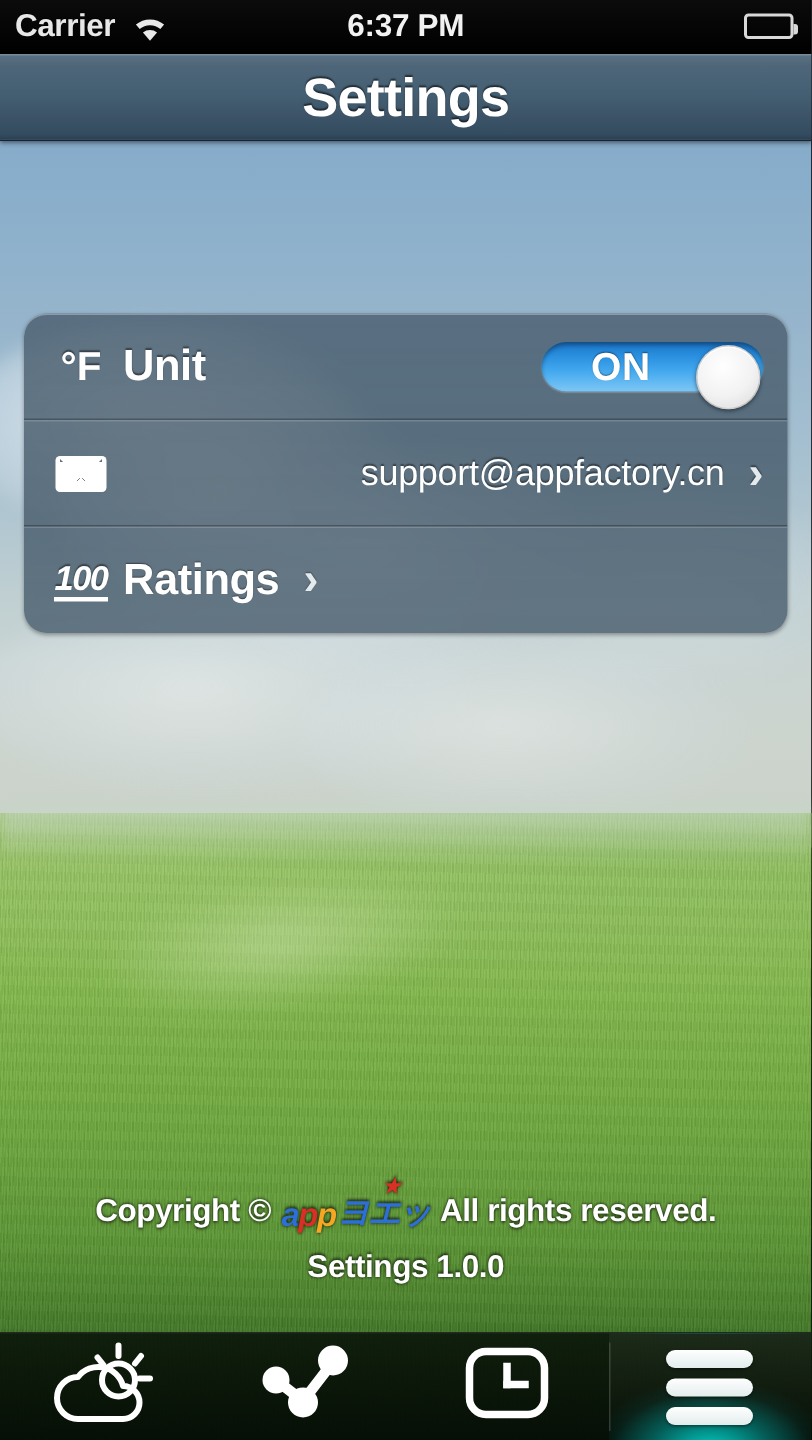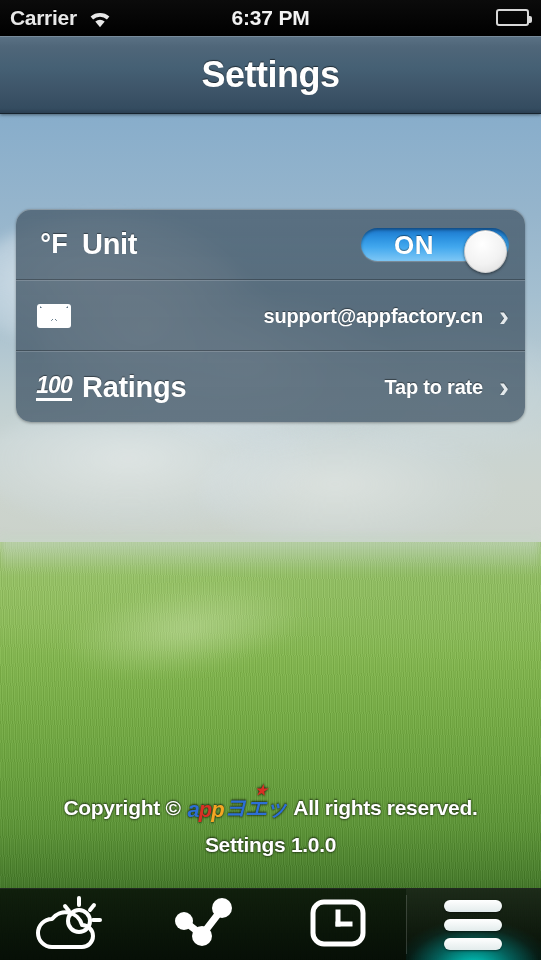--- a/index.html
+++ b/index.html
@@ -80,21 +80,21 @@
     padding:2px;
   }
   .battery .fill { width:100%; height:100%; background:#d8d8d8; border-radius:1px; }
   .battery .cap {
     position:absolute; right:-5px; top:5px; width:3px; height:7px;
     background:#d8d8d8; border-radius:0 2px 2px 0;
   }
 
   
   .navbar {
-    position:absolute; left:0; right:0; top:36px; height:78px; z-index:18;
+    position:absolute; left:0; right:0; top:36px; height:58px; z-index:18;
     background:linear-gradient(180deg,#5b7285 0%, #4f6679 14%, #456074 42%, #3d5468 72%, #344c60 94%, #2b3f52 100%);
     border-bottom:1px solid #16232e;
     box-shadow:inset 0 1px 0 rgba(255,255,255,.18), 0 1px 3px rgba(0,0,0,.45);
     display:flex; align-items:center; justify-content:center;
   }
   .navbar .title {
     color:#fff; font-size:36px; font-weight:bold; letter-spacing:-.5px;
     text-shadow:0 -1px 1px rgba(0,0,0,.55);
   }
 
@@ -116,21 +116,21 @@
   }
   .row .ic {
     width:44px; min-width:44px; display:flex; align-items:center; justify-content:center;
     color:#fff;
   }
   .row .lbl {
     color:#fff; font-size:29px; font-weight:bold; letter-spacing:-.3px;
     text-shadow:0 -1px 1px rgba(0,0,0,.45); margin-left:6px;
   }
   .row .val {
-    color:#fff; font-size:20px; font-weight:bold; letter-spacing:-.2px;
+    color:#fff; font-size:24px; font-weight:normal; letter-spacing:-.2px;
     margin-left:auto; text-shadow:0 -1px 1px rgba(0,0,0,.45);
   }
   .chev {
     margin-left:16px; color:#e4e9ec; font-size:30px; font-weight:bold; line-height:1;
     text-shadow:0 -1px 1px rgba(0,0,0,.4);
   }
 
   .deg { font-size:27px; font-weight:bold; text-shadow:0 -1px 1px rgba(0,0,0,.45); }
 
   .envelope {
@@ -274,21 +274,20 @@
       </span>
       <span class="val">support@appfactory.cn</span>
       <span class="chev">›</span>
     </div>
 
     <div class="row">
       <span class="ic">
         <span class="hundred">100</span>
       </span>
       <span class="lbl">Ratings</span>
-      <span class="val">Tap to rate</span>
       <span class="chev">›</span>
     </div>
 
   </div>
 
   <div class="footer">
     <div class="copy">
       <span>Copyright ©</span>
       <span class="brand">
         <span class="star">★</span>

